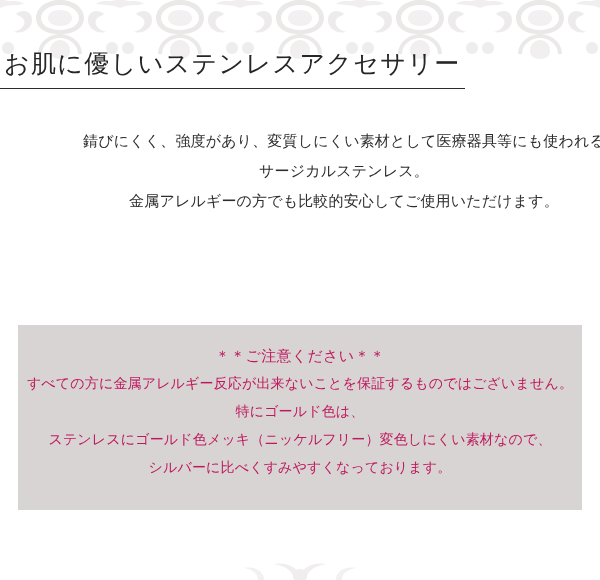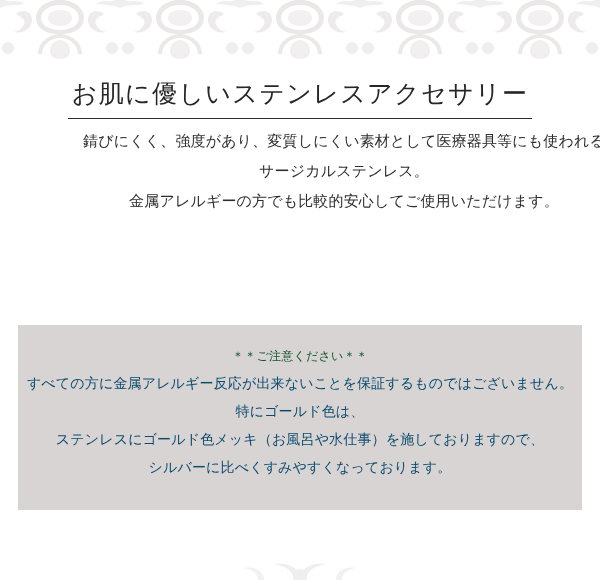--- a/index.html
+++ b/index.html
@@ -26,24 +26,24 @@
     background: #ffffff;
     overflow: hidden;
   }
   .ornament-band svg {
     display: block;
   }
 
   
   .title-wrap {
     position: absolute;
-    top: 77px;
+    top: 47px;
     left: 0;
     width: 600px;
-    text-align: center;
+    text-align: left;
   }
   .page-title {
     display: inline-block;
     font-size: 25px;
     letter-spacing: 0.055em;
     color: #262626;
     font-weight: normal;
     margin: 0;
     padding: 0 4px 7px 4px;
     border-bottom: 1px solid #2b2b2b;
@@ -73,29 +73,29 @@
     top: 325px;
     left: 18px;
     width: 564px;
     height: 185px;
     background: #d9d4d4;
     text-align: center;
     box-sizing: border-box;
     padding-top: 17px;
   }
   .notice-heading {
-    font-size: 12px;
+    font-size: 15px;
     line-height: 28px;
-    color: #14532d;
+    color: #be185d;
     letter-spacing: 0.02em;
   }
   .notice-line {
     font-size: 14px;
     line-height: 28px;
-    color: #0c4a6e;
+    color: #be185d;
     letter-spacing: 0.01em;
     white-space: nowrap;
   }
 
   
   .ornament-bottom {
     position: absolute;
     bottom: 0;
     left: 0;
     width: 600px;
@@ -137,21 +137,21 @@
 <div class="lead-block">
   <div class="lead-line">錆びにくく、強度があり、変質しにくい素材として医療器具等にも使われる</div>
   <div class="lead-line">サージカルステンレス。</div>
   <div class="lead-line">金属アレルギーの方でも比較的安心してご使用いただけます。</div>
 </div>
 
 <div class="notice-panel">
   <div class="notice-heading">＊＊ご注意ください＊＊</div>
   <div class="notice-line">すべての方に金属アレルギー反応が出来ないことを保証するものではございません。</div>
   <div class="notice-line">特にゴールド色は、</div>
-  <div class="notice-line">ステンレスにゴールド色メッキ（お風呂や水仕事）を施しておりますので、</div>
+  <div class="notice-line">ステンレスにゴールド色メッキ（ニッケルフリー）変色しにくい素材なので、</div>
   <div class="notice-line">シルバーに比べくすみやすくなっております。</div>
 </div>
 
 <div class="ornament-bottom">
   <svg width="600" height="48" viewBox="0 0 600 48" xmlns="http://www.w3.org/2000/svg" aria-hidden="true">
     <rect x="0" y="0" width="600" height="48" fill="#ffffff"></rect>
     <g>
       <path d="M300,48 C300,36 312,30 326,32 C314,34 306,40 306,48 Z" fill="#f0eeee"></path>
       <path d="M300,48 C300,36 288,30 274,32 C286,34 294,40 294,48 Z" fill="#f0eeee"></path>
       <path d="M336,48 C336,40 344,34 356,36 C346,38 342,42 342,48 Z" fill="#f2f0f0"></path>

